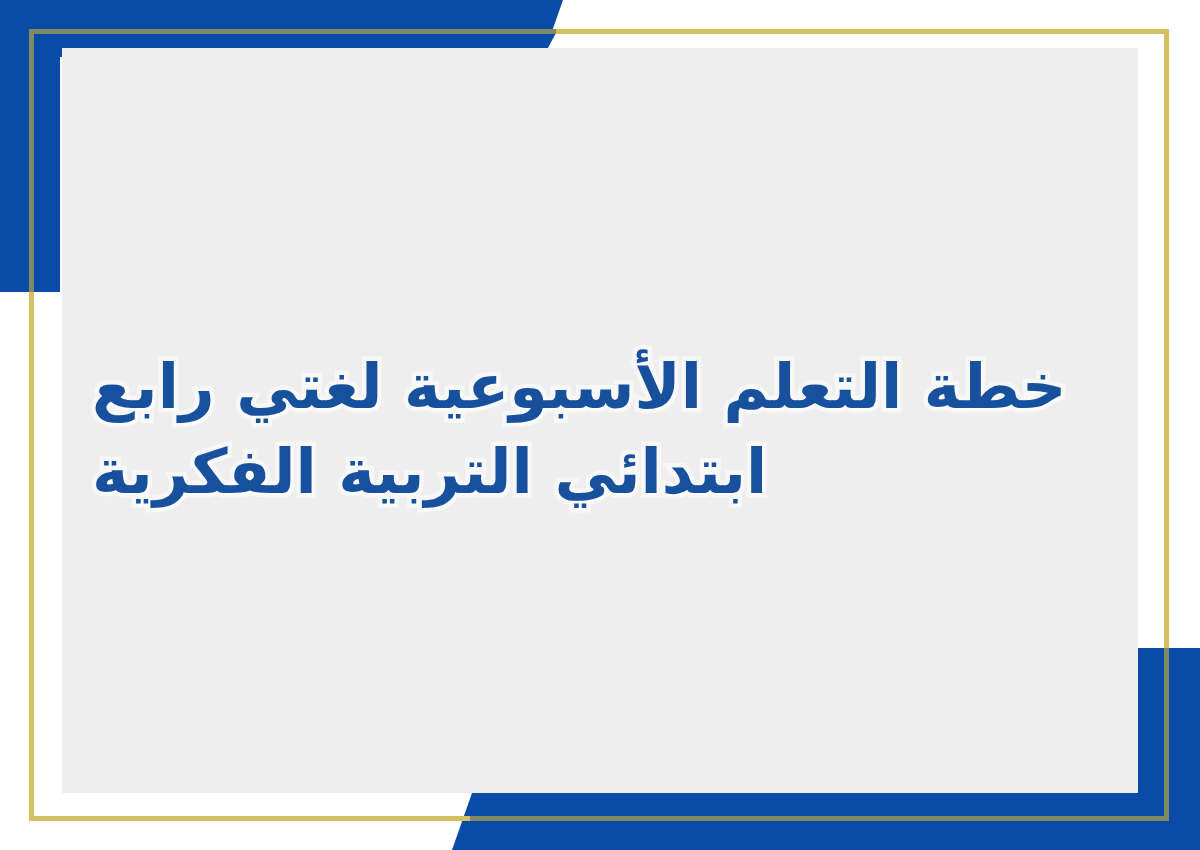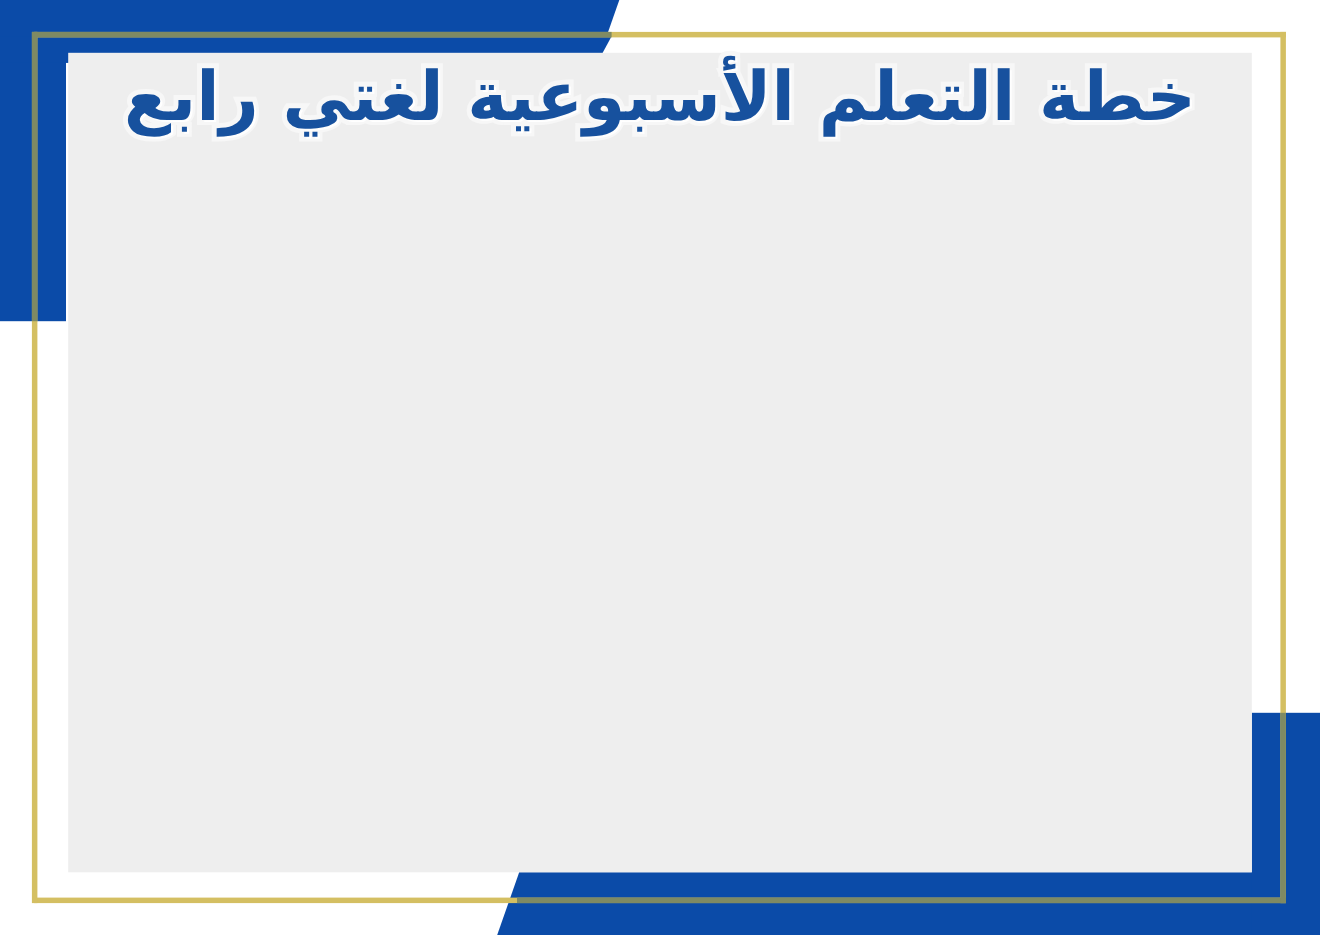--- a/index.html
+++ b/index.html
@@ -40,22 +40,22 @@
   }
 
   
   .title-block {
     position: absolute;
     left: 62px;
     top: 48px;
     width: 1076px;
     height: 762px;
     display: flex;
-    flex-direction: row;
-    align-items: flex-start;
+    flex-direction: column;
+    align-items: flex-end;
     justify-content: center;
     box-sizing: border-box;
     padding: 0 30px;
   }
 
   .title-line {
     direction: rtl;
     unicode-bidi: bidi-override;
     text-align: center;
     font-family: "DejaVu Sans", "Liberation Sans", sans-serif;
@@ -102,15 +102,16 @@
     <rect x="31" y="29" width="525" height="5" fill="#7f8a63"></rect>
     <rect x="29" y="29" width="5" height="263" fill="#7f8a63"></rect>
     <rect x="470" y="816" width="699" height="5" fill="#7f8a63"></rect>
     <rect x="1164" y="648" width="5" height="173" fill="#7f8a63"></rect>
   </svg>
 
   <div class="content-panel"></div>
 
   <div class="title-block">
     <div class="title-line line-1">خطة التعلم الأسبوعية لغتي رابع</div>
+    <div class="title-line line-2">ابتدائي التربية الفكرية</div>
   </div>
 
 </div>
 
 </body></html>

